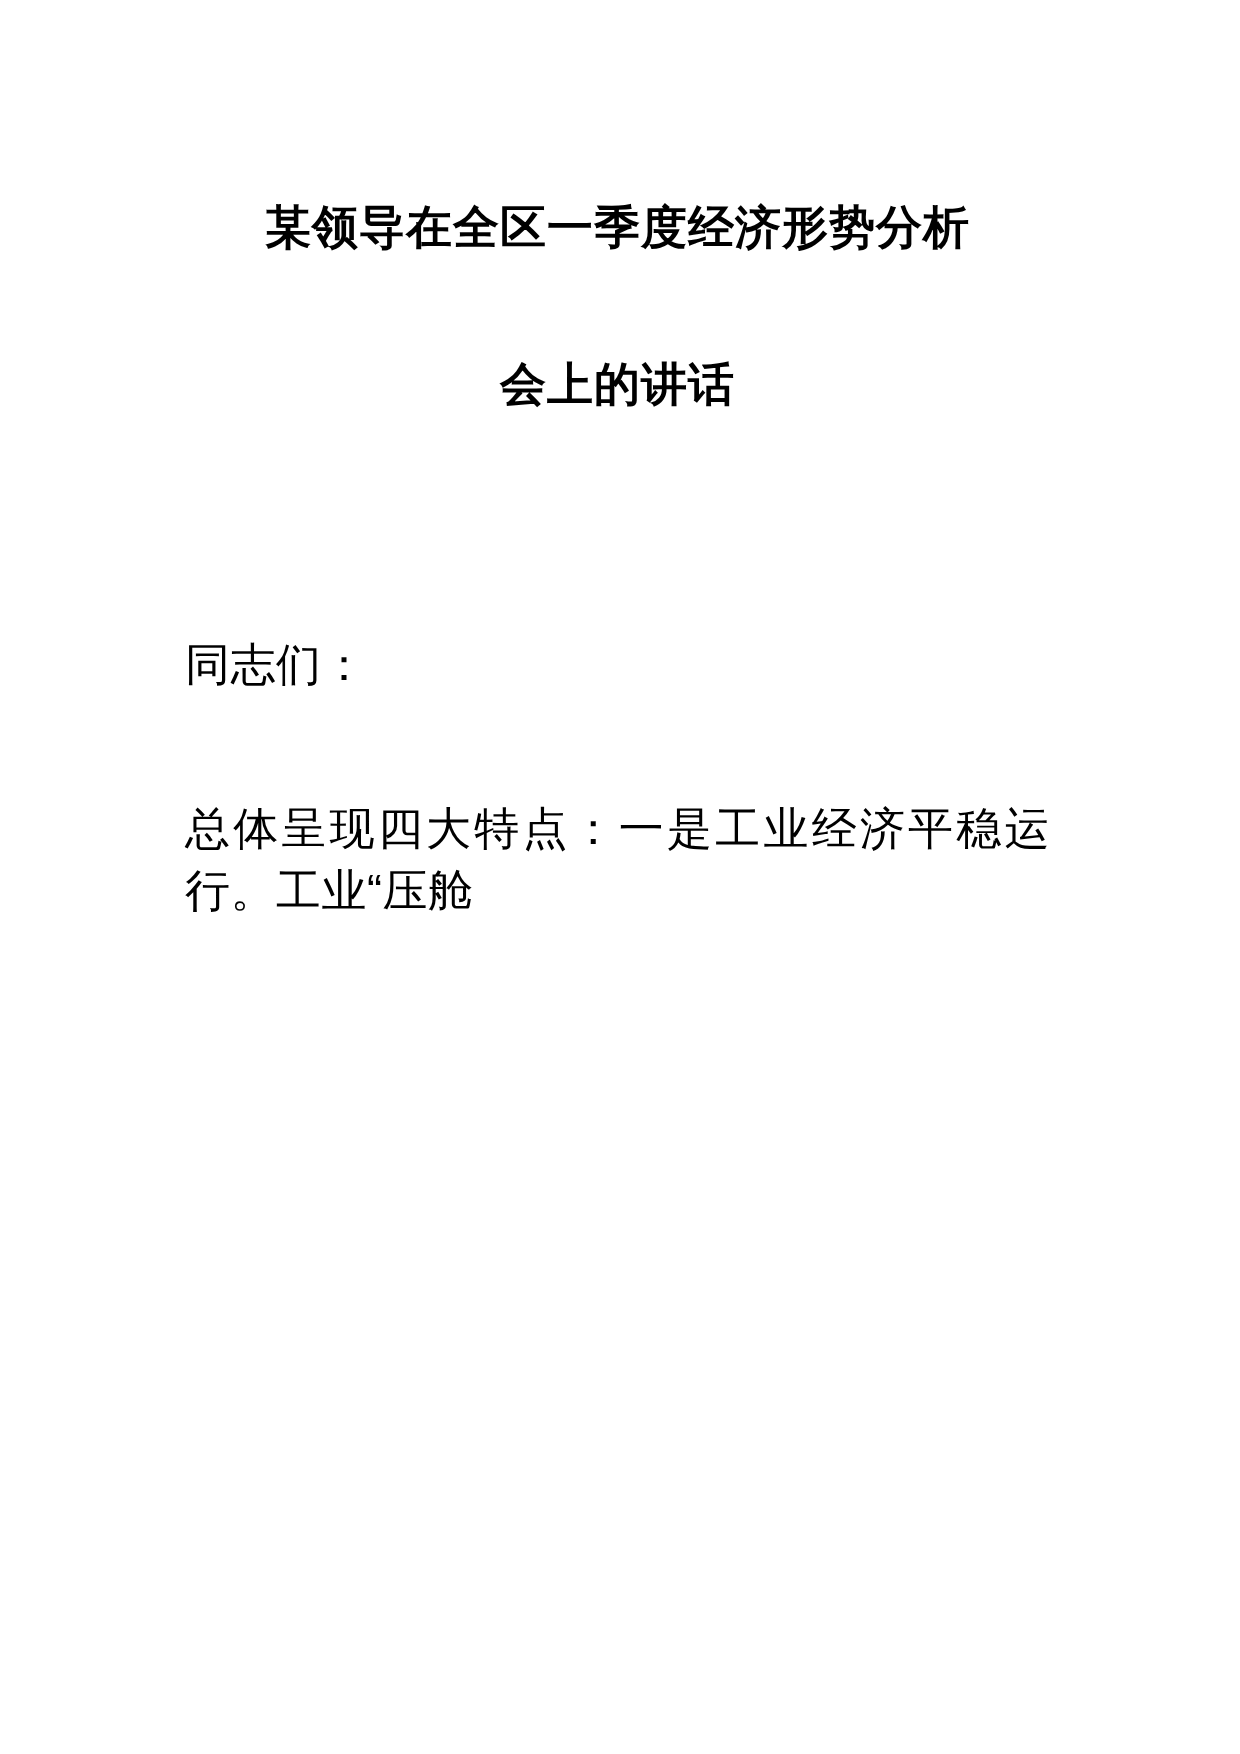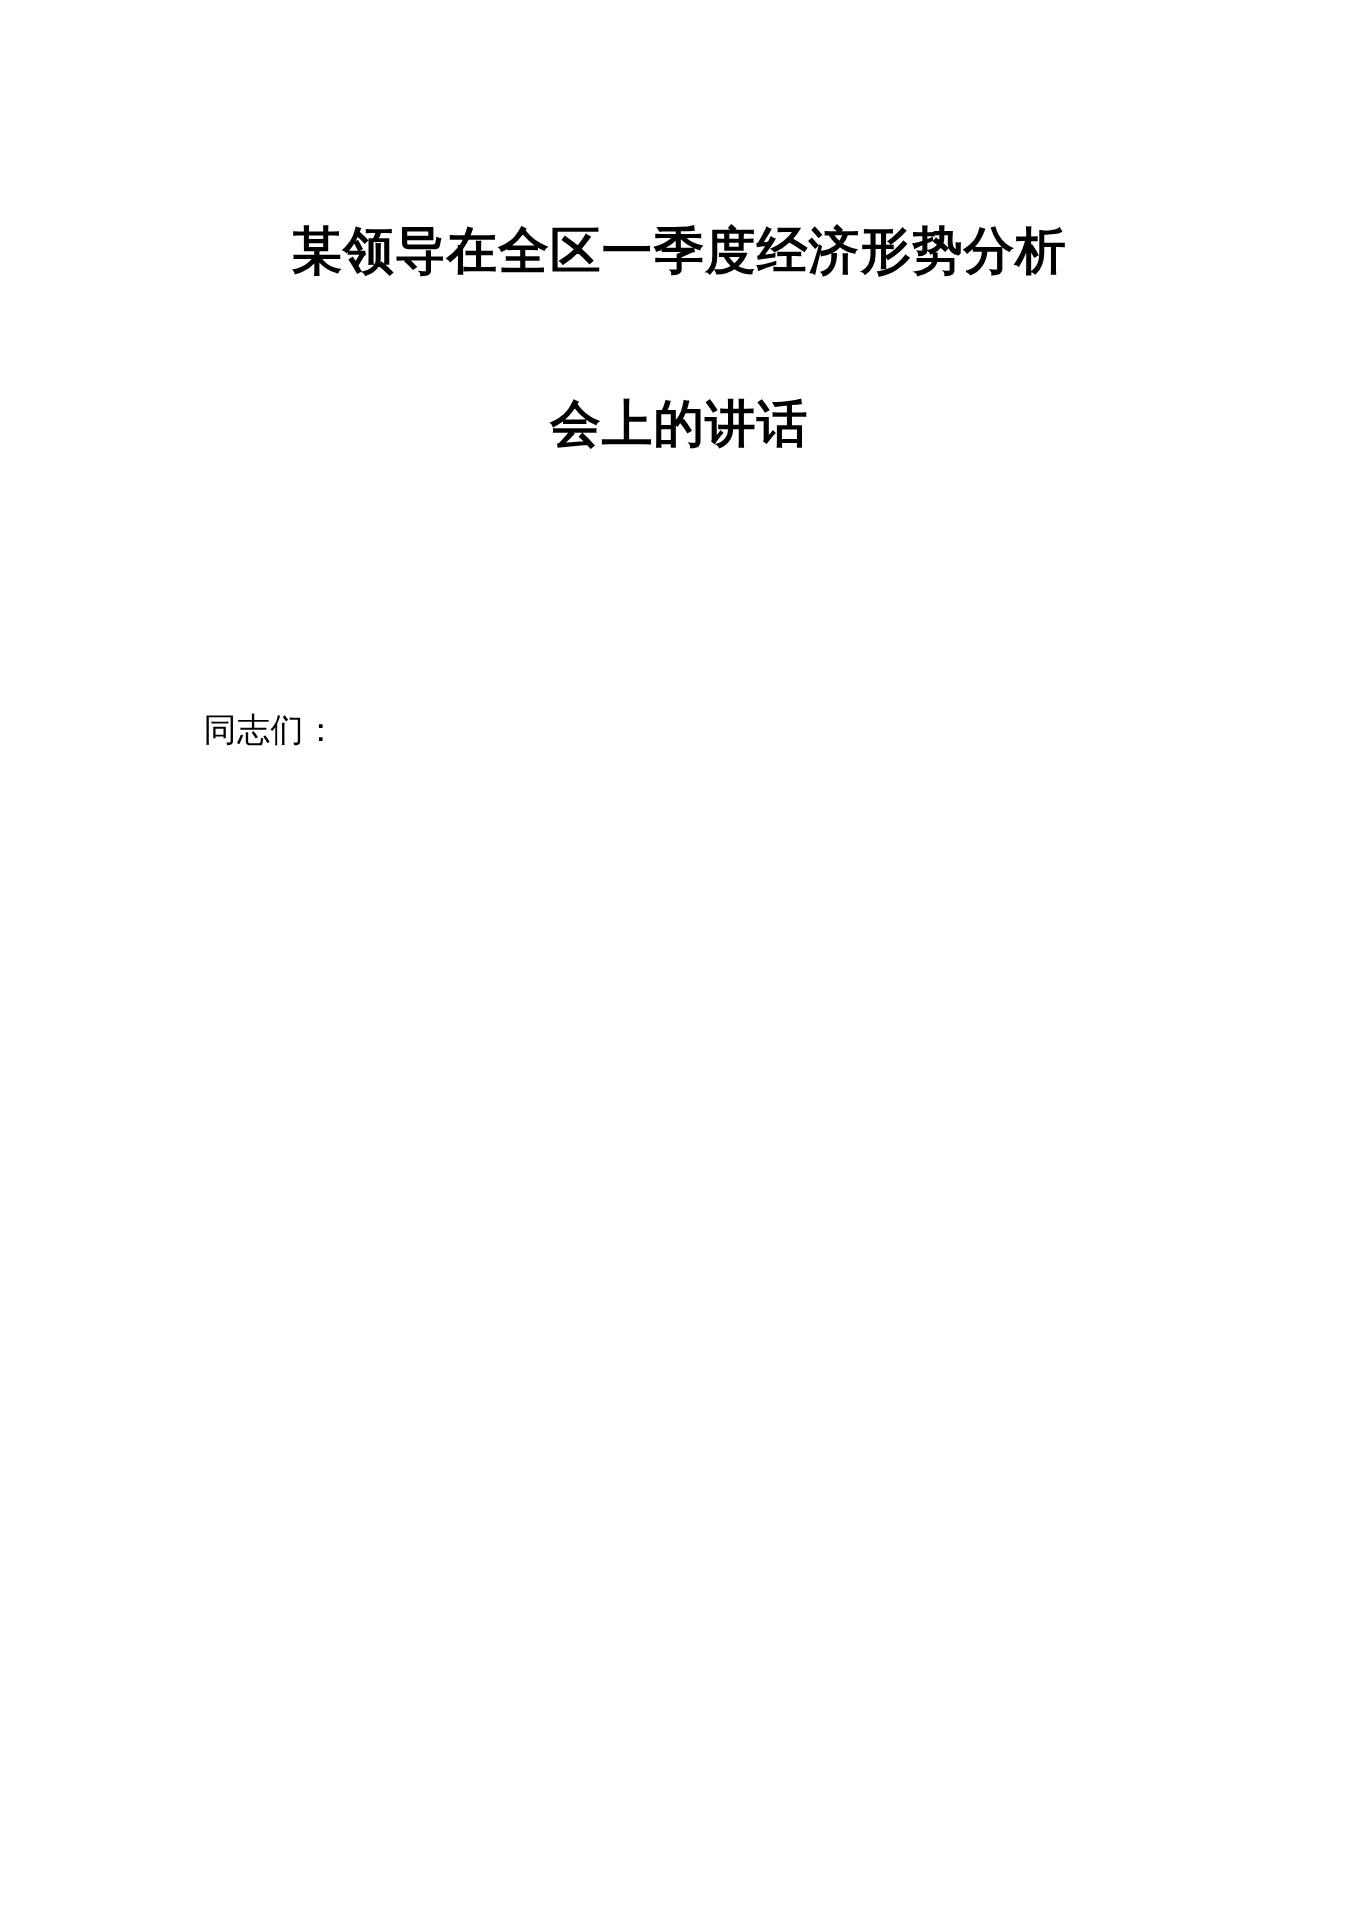--- a/index.html
+++ b/index.html
@@ -20,25 +20,26 @@
     padding-left: 185px;
     padding-right: 190px;
   }
   .doc-title {
     text-align: center;
     font-weight: 700;
     font-size: 46px;
     line-height: 64px;
     letter-spacing: 1px;
     color: #000000;
+    font-family: Liberation Serif, serif;
   }
   .doc-title.line1 { margin-top: 196px; }
   .doc-title.line2 { margin-top: 93px; }
   .body-para {
-    font-size: 30px;
+    font-size: 45px;
     line-height: 62px;
     text-align: justify;
     text-justify: inter-ideograph;
     letter-spacing: 0.5px;
     color: #000000;
     word-break: break-all;
   }
   .para-salutation { margin-top: 217px; }
   .para-overview   { margin-top: 61px; }
   .para-highlights { margin-top: 102px; }
@@ -49,15 +50,16 @@
 <div class="page">
   <div class="content">
 
     <h1 class="doc-title line1">某领导在全区一季度经济形势分析</h1>
 
     <h1 class="doc-title line2">会上的讲话</h1>
 
     <p class="body-para para-salutation">同志们：</p>
 
 
+    <p class="body-para para-highlights">总体呈现四大特点：一是工业经济平稳运行。工业“压舱</p>
 
   </div>
 </div>
 
 </body></html>

